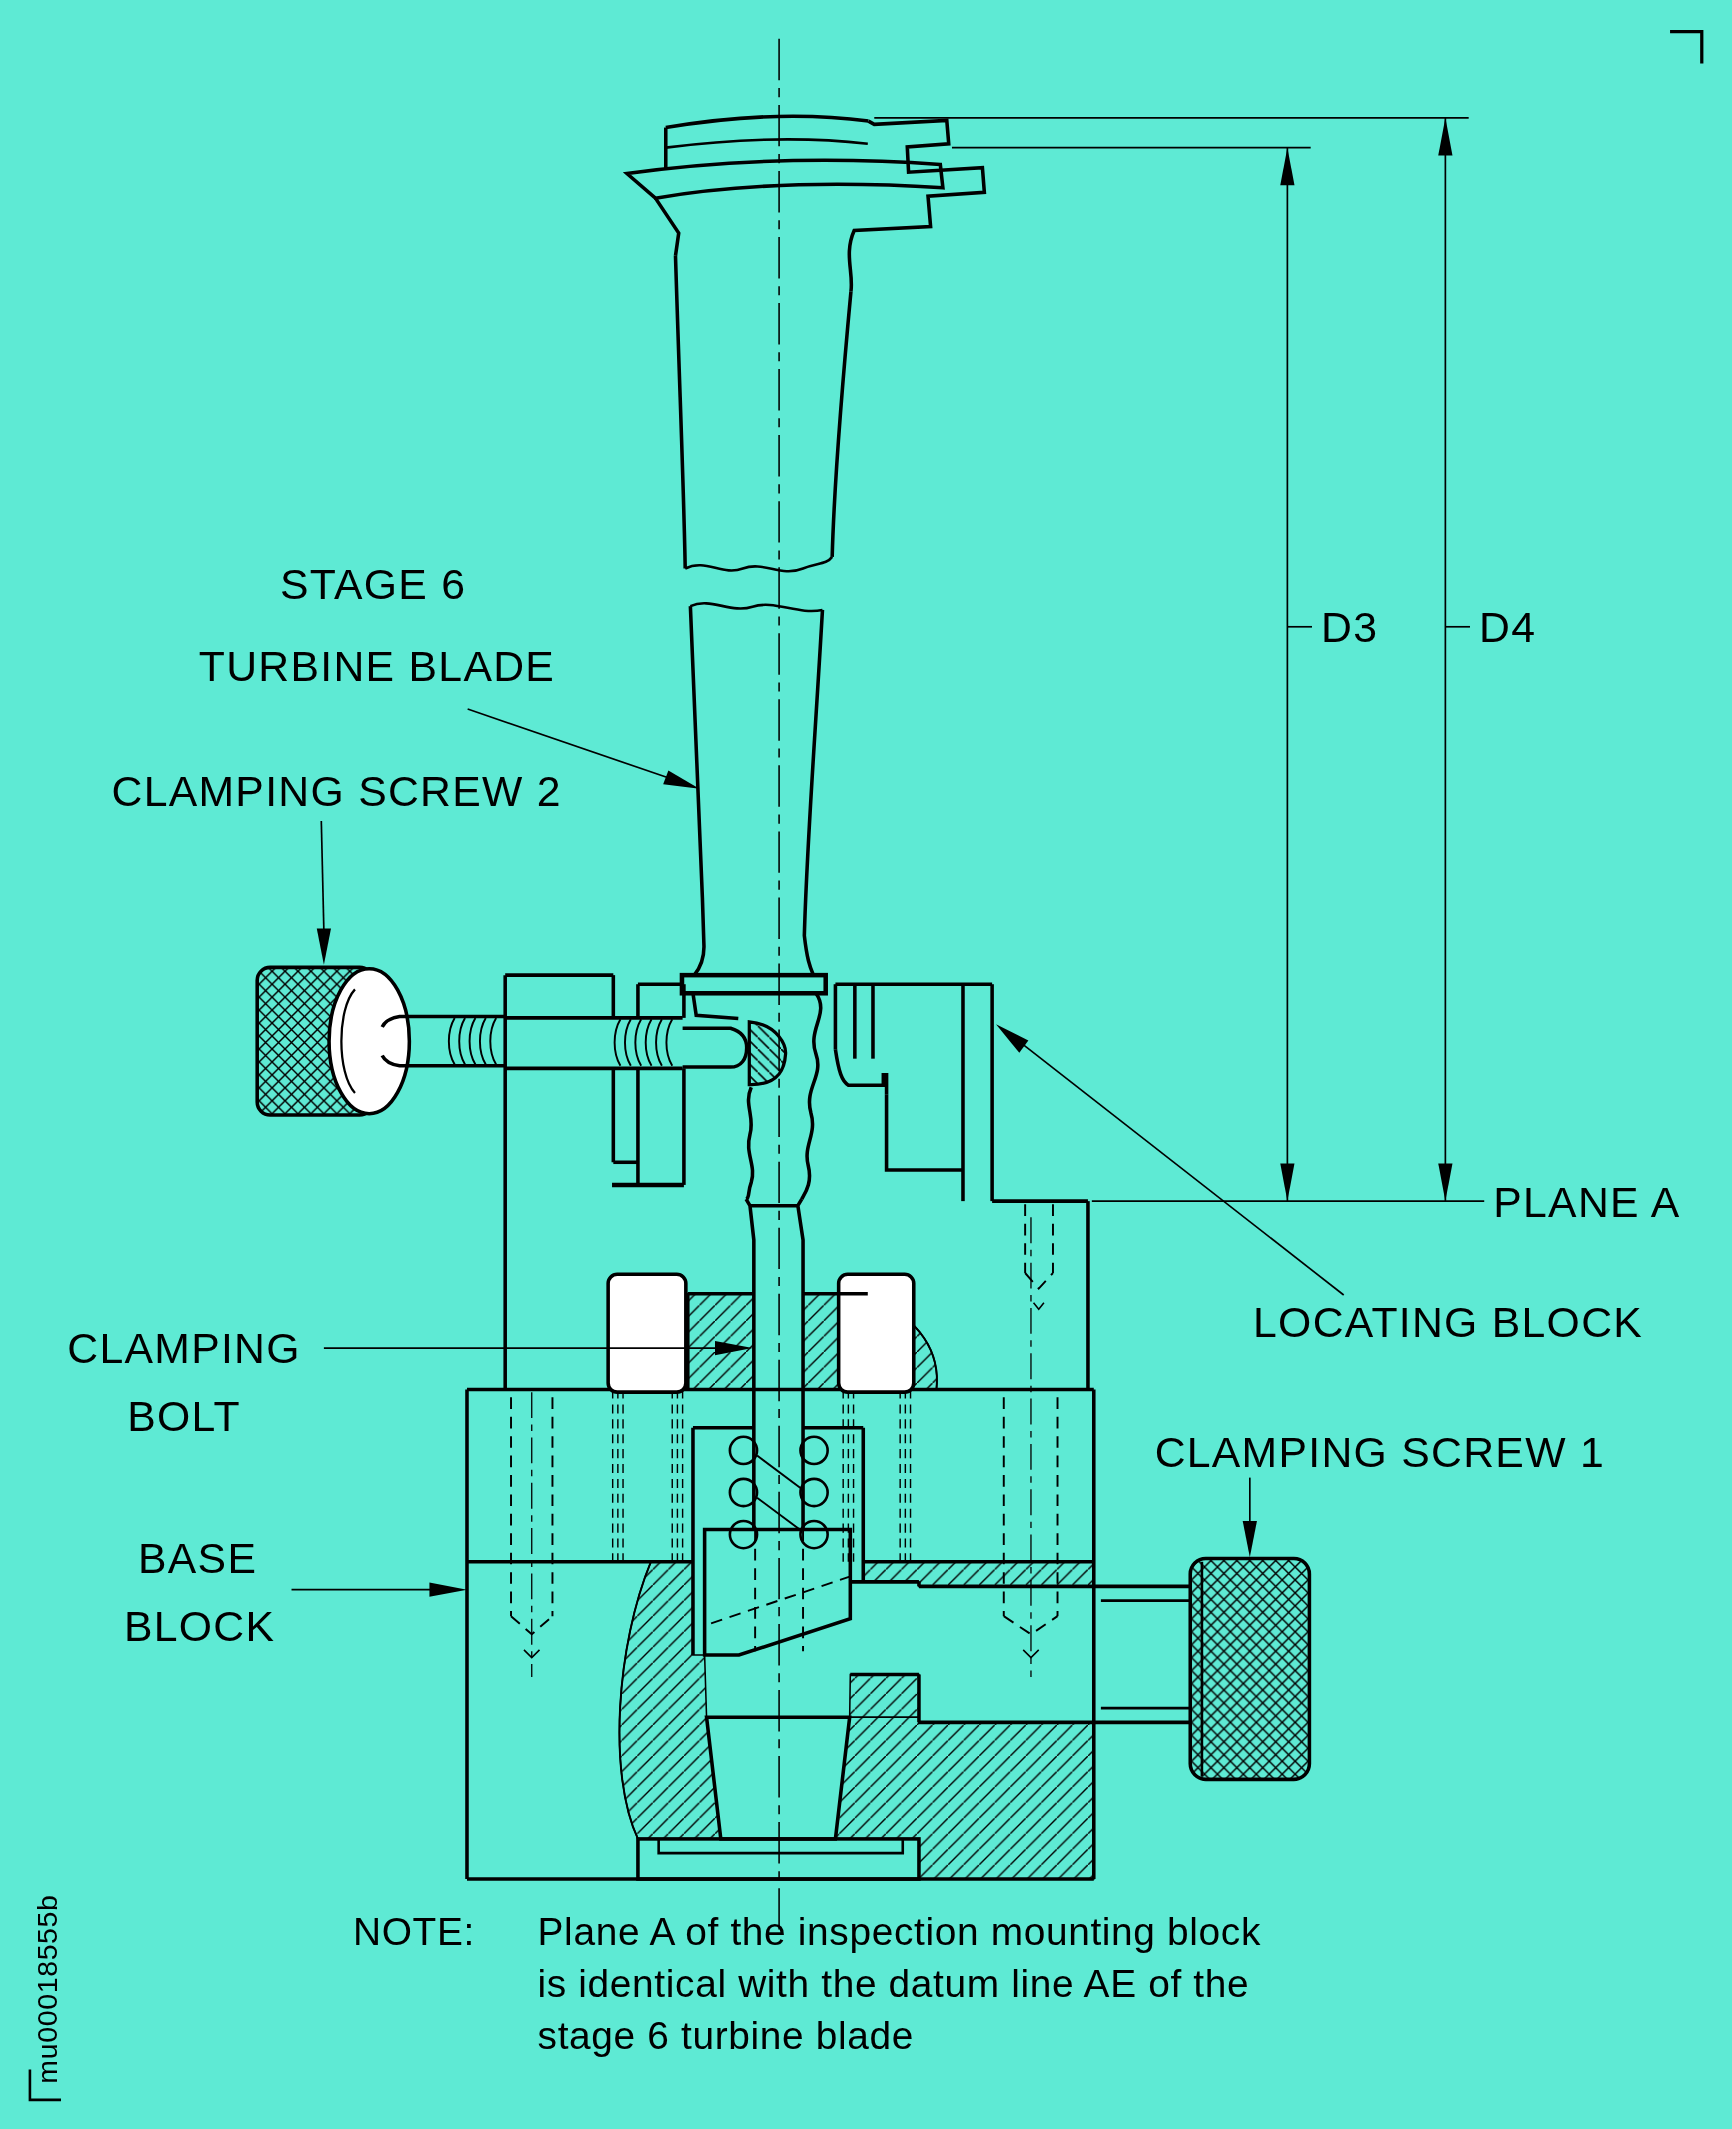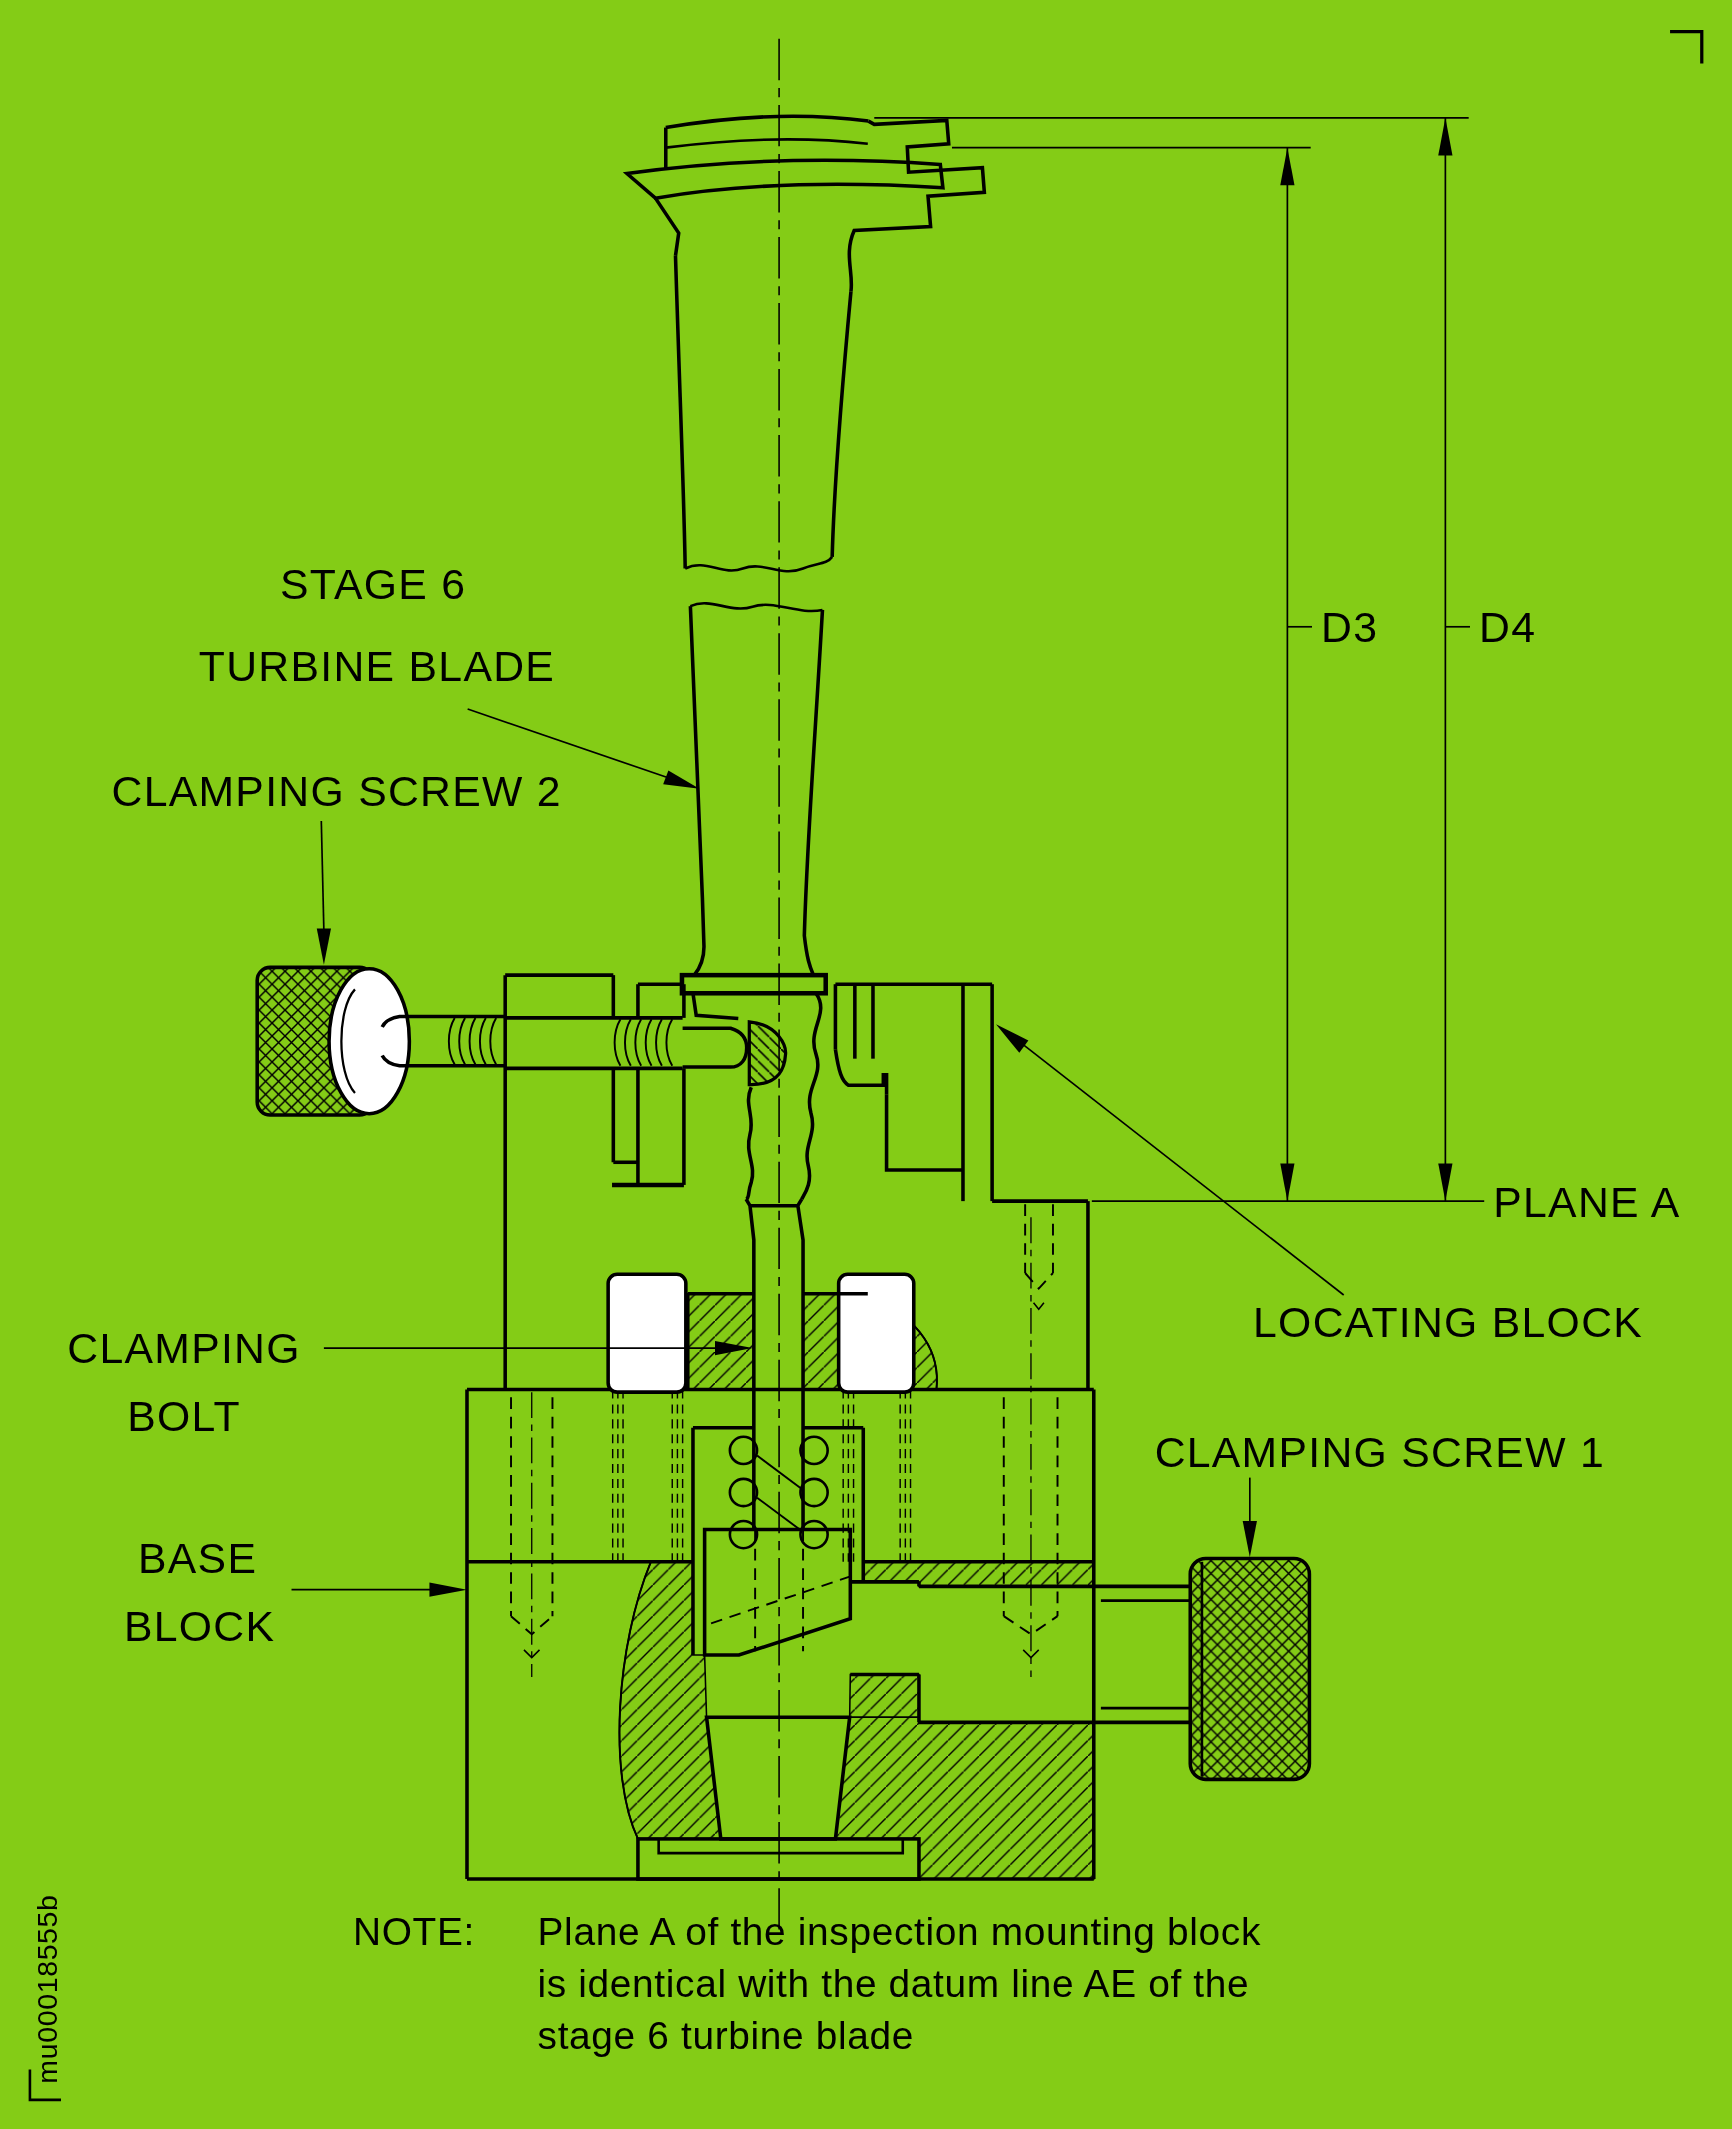--- a/index.html
+++ b/index.html
@@ -1,16 +1,16 @@
 <!DOCTYPE html>
 <html style="font-size:10.4px"><head>
 <meta charset="utf-8">
 <style>
   html,body{margin:0;padding:0;background:#ffffff;}
-  .sheet{position:relative;width:1733px;height:2129px;background:#84cc16;overflow:hidden;}
+  .sheet{position:relative;width:1733px;height:2129px;background:#5eead4;overflow:hidden;}
   svg{position:absolute;left:0;top:0;}
   text{font-family:"Liberation Sans", sans-serif;fill:#000;}
   .lbl{font-size:66px;letter-spacing:2px;}
   .note{font-size:60px;letter-spacing:1px;}
   .docid{font-size:44px;letter-spacing:1px;}
 </style>
 </head>
 <body>
 
 <div class="sheet">

